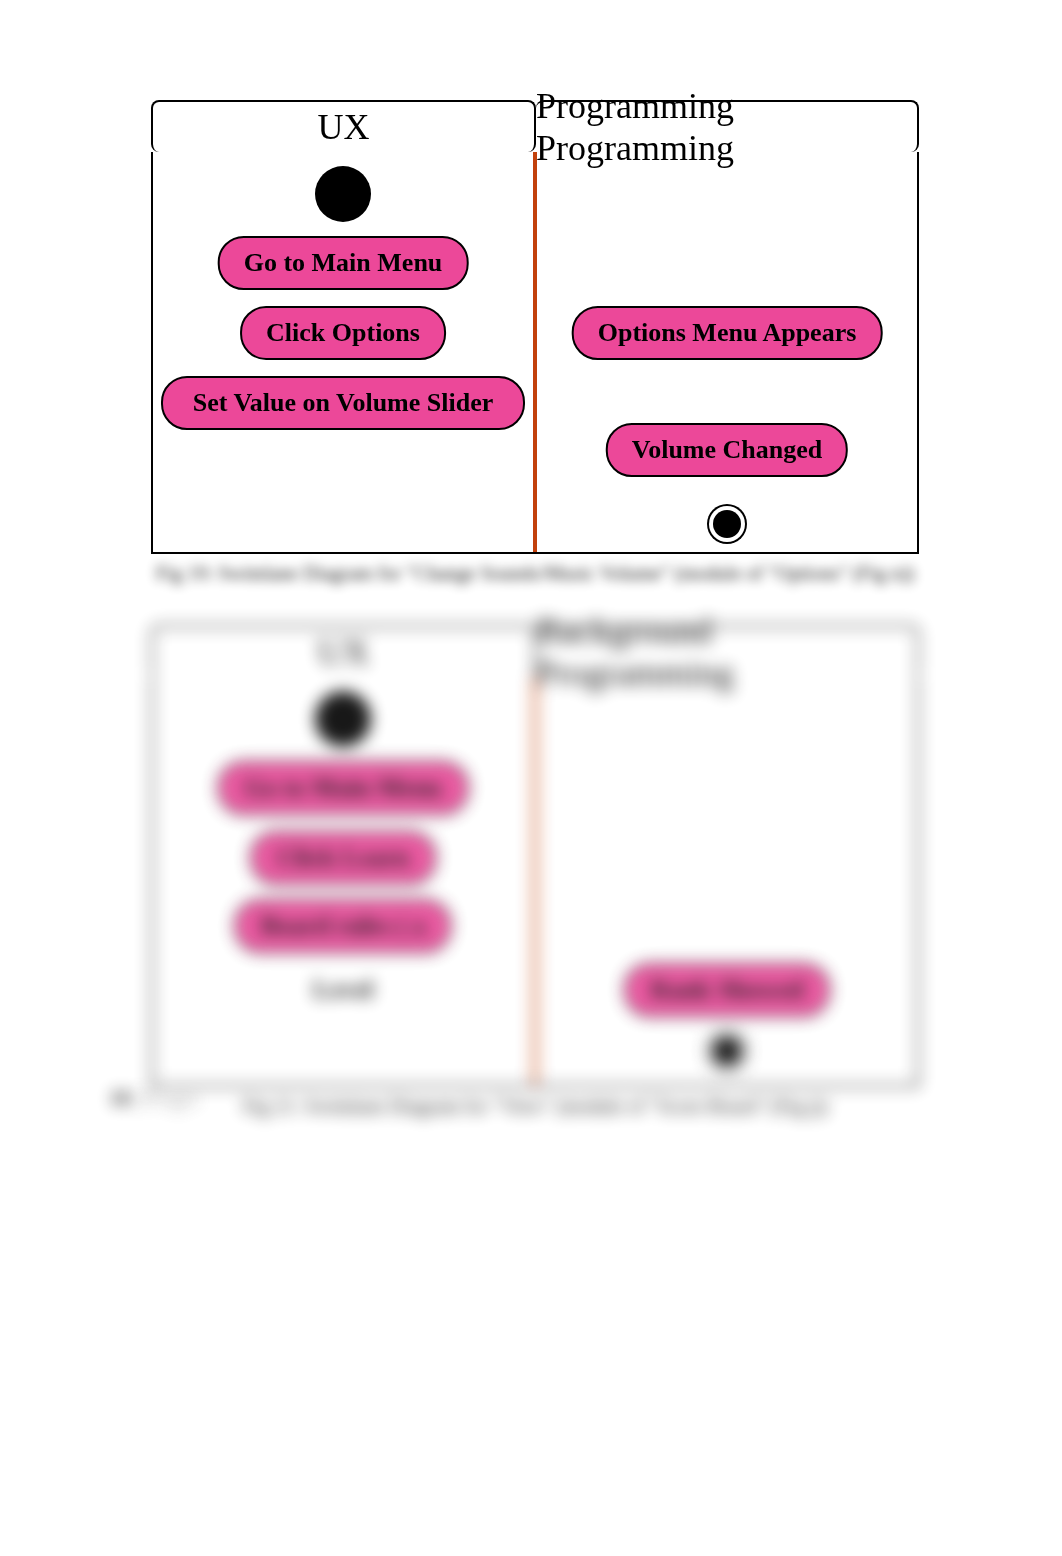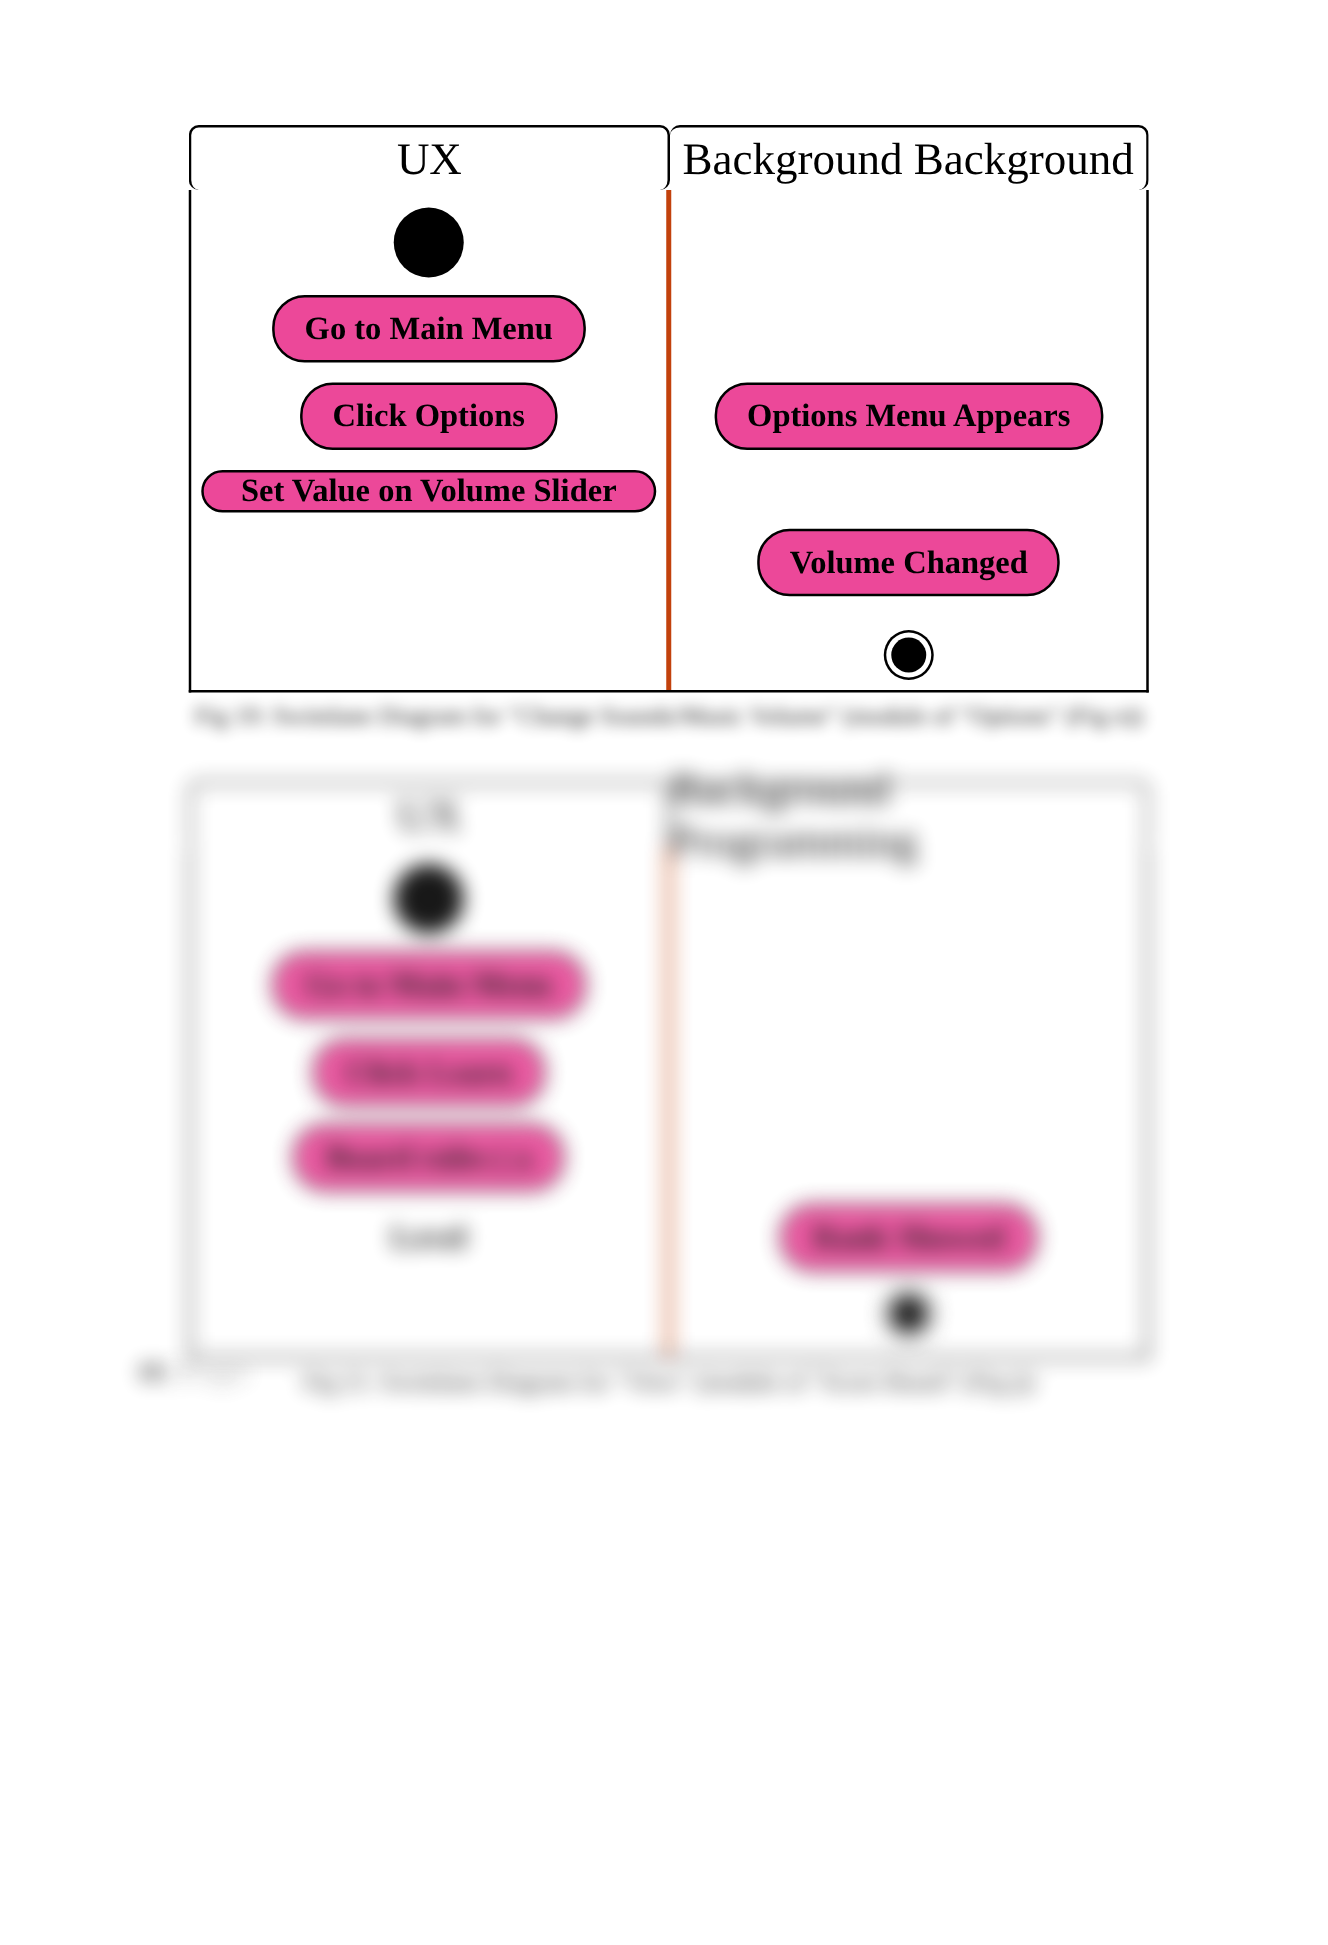--- a/index.html
+++ b/index.html
@@ -25,21 +25,21 @@
   .start{width:56px;height:56px;border-radius:50%;background:#000;
          position:absolute;left:50%;transform:translateX(-50%);}
   .end{width:28px;height:28px;border-radius:50%;background:#000;
        position:absolute;left:50%;transform:translateX(-50%);
        box-shadow:0 0 0 4px #fff,0 0 0 6px #000;}
 
   .act{position:absolute;left:50%;transform:translateX(-50%);
        border:2px solid #000;border-radius:26px;background:#ec4899;
        font-weight:bold;font-size:26px;white-space:nowrap;
        padding:10px 24px;display:flex;align-items:center;justify-content:center;}
-  .act.wide{padding:0 14px;}
+  .act.wide{padding:10px 14px;}
 
   .label{position:absolute;left:50%;transform:translateX(-50%);
          font-weight:bold;font-size:26px;}
 
   .caption{text-align:center;font-size:20px;margin-top:8px;}
 
   .footer{position:absolute;left:0;bottom:0;font-size:20px;color:#777;}
   .footer b{color:#000;}
 
   
@@ -48,21 +48,21 @@
 </style>
 </head>
 <body>
 
 <div class="page">
   <div class="sheet">
 
     <div class="diagram d1">
       <div class="lanes">
         <div class="lane">UX</div>
-        <div class="lane">Background Background</div>
+        <div class="lane">Programming Programming</div>
       </div>
       <div class="body">
         <div class="col">
           <span class="start" style="top:14px"></span>
           <div class="act" style="top:84px">Go to Main Menu</div>
           <div class="act" style="top:154px">Click Options</div>
           <div class="act wide" style="top:224px;width:332px">Set Value on Volume Slider</div>
         </div>
         <div class="col">
           <div class="act" style="top:154px">Options Menu Appears</div>

